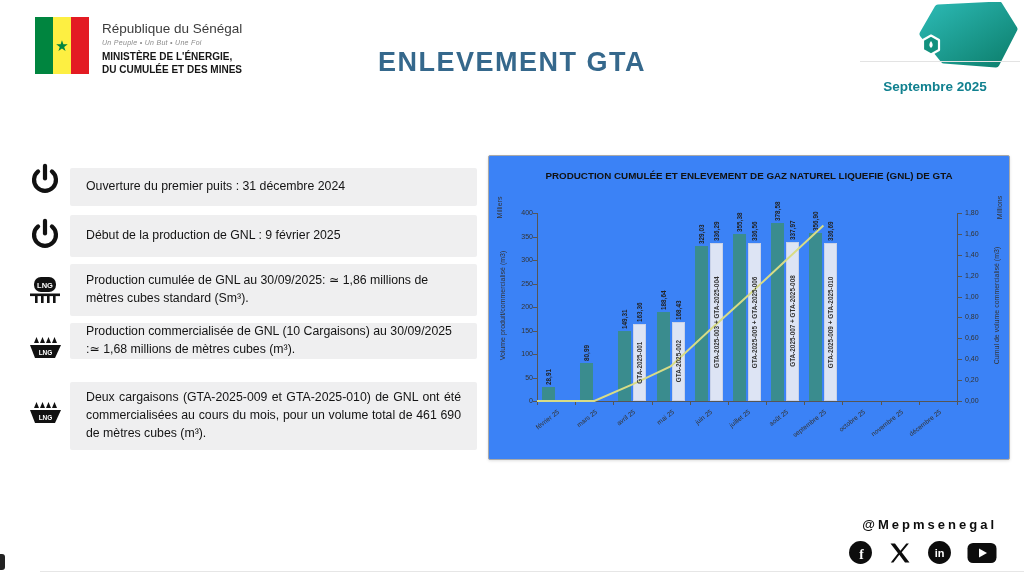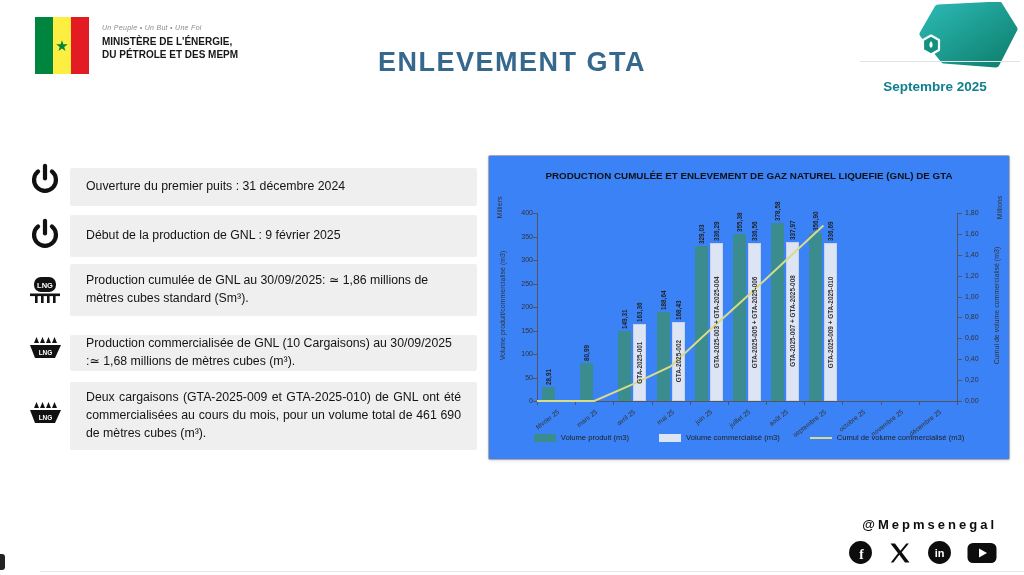--- a/index.html
+++ b/index.html
@@ -69,23 +69,24 @@
 
 <div class="flag">
   <div class="stripe" style="background:#00853F;"></div>
   <div class="stripe" style="background:#FDEF42;">
     <span class="star">★</span>
   </div>
   <div class="stripe" style="background:#E31B23;"></div>
 </div>
 
 <div class="logo-text">
+  <div class="republic">République du Sénégal</div>
   <div class="motto">Un Peuple  •  Un But  •  Une Foi</div>
   <div class="ministry">MINISTÈRE DE L'ÉNERGIE,</div>
-  <div class="ministry">DU PÉTROLE ET DES MEPM</div>
+  <div class="ministry">DU CUMULÉE ET DES MINES</div>
 </div>
 
 <div class="page-title">ENLEVEMENT GTA</div>
 
 <svg class="brand-shape" viewBox="0 0 120 72">
   <defs>
     <linearGradient id="tg" x1="0" y1="0" x2="1" y2="1">
       <stop offset="0" stop-color="#2cb9b4"></stop>
       <stop offset="1" stop-color="#0d7f6d"></stop>
     </linearGradient>
@@ -123,21 +124,21 @@
 <div class="bullet-box" style="top:264px;height:52px;">Production cumulée de GNL au 30/09/2025: ≃ 1,86 millions de mètres cubes standard (Sm³).</div>
 
 <svg class="bullet-icon" style="top:331px;" viewBox="0 0 36 30">
   <polygon points="7,9 9.5,3 12,9" fill="#111"></polygon>
   <polygon points="13,9 15.5,3 18,9" fill="#111"></polygon>
   <polygon points="19,9 21.5,3 24,9" fill="#111"></polygon>
   <polygon points="25,9 27.5,3 30,9" fill="#111"></polygon>
   <path d="M3 11 h31 l-6 13 h-20 z" fill="#111"></path>
   <text x="18.5" y="20.5" font-size="6.5" font-weight="bold" fill="#fff" text-anchor="middle" font-family="Liberation Sans, sans-serif">LNG</text>
 </svg>
-<div class="bullet-box" style="top:323px;height:36px;margin-top:12px;">Production commercialisée de GNL (10 Cargaisons) au 30/09/2025 :≃ 1,68 millions de mètres cubes (m³).</div>
+<div class="bullet-box" style="top:323px;height:36px;">Production commercialisée de GNL (10 Cargaisons) au 30/09/2025 :≃ 1,68 millions de mètres cubes (m³).</div>
 
 <svg class="bullet-icon" style="top:396px;" viewBox="0 0 36 30">
   <polygon points="7,9 9.5,3 12,9" fill="#111"></polygon>
   <polygon points="13,9 15.5,3 18,9" fill="#111"></polygon>
   <polygon points="19,9 21.5,3 24,9" fill="#111"></polygon>
   <polygon points="25,9 27.5,3 30,9" fill="#111"></polygon>
   <path d="M3 11 h31 l-6 13 h-20 z" fill="#111"></path>
   <text x="18.5" y="20.5" font-size="6.5" font-weight="bold" fill="#fff" text-anchor="middle" font-family="Liberation Sans, sans-serif">LNG</text>
 </svg>
 <div class="bullet-box justify" style="top:382px;height:68px;">Deux cargaisons (GTA-2025-009 et GTA-2025-010) de GNL ont été commercialisées au cours du mois, pour un volume total de 461 690 de mètres cubes (m³).</div>
@@ -247,34 +248,20 @@
       <div class="bar-annotation" style="left: 249.182px; top: 32.1541px; width: 13px; height: 152.846px;">GTA-2025-007 + GTA-2025-008</div>
       <div class="bar" style="left: 287.364px; top: 29.7557px; width: 13px; height: 158.244px; background: rgb(221, 228, 244); z-index: 2; box-shadow: rgb(201, 210, 232) 0px 0px 0px 1px inset;"></div>
       <div class="bar-label" style="left: 287.364px; top: -16.2443px; width: 13px; height: 44px;">336,69</div>
       <div class="bar-annotation" style="left: 287.364px; top: 32.7557px; width: 13px; height: 152.244px;">GTA-2025-009 + GTA-2025-010</div>
       <svg width="420" height="188" style="position: absolute; left: 0px; top: 0px; overflow: visible; z-index: 4; pointer-events: none;">
         <polyline points="0,188 19.1,188.0 57.3,188.0 95.5,171.3 133.6,153.5 171.8,118.0 210.0,83.6 248.2,48.0 286.4,12.5" fill="none" stroke="#d8dc86" stroke-width="2"></polyline>
       </svg>
     </div>
 
 
-  <div id="legend">
-      <div class="legend-item">
-        <span class="legend-swatch" style="background: rgb(58, 140, 142);"></span>
-        <span>Volume produit (m3)</span>
-      </div>
-      <div class="legend-item">
-        <span class="legend-swatch" style="background: rgb(221, 228, 244);"></span>
-        <span>Volume commercialisé (m3)</span>
-      </div>
-      <div class="legend-item">
-        <span class="legend-swatch line" style="background: rgb(216, 220, 134);"></span>
-        <span>Cumul de volume commercialisé (m3)</span>
-      </div>
-    </div>
 </div>
 
 <div class="footer-handle">@Mepmsenegal</div>
 <div class="social-row">
   <svg width="25" height="25" viewBox="0 0 24 24">
     <circle cx="12" cy="12" r="11" fill="#0d0d0d"></circle>
     <text x="13" y="18" font-size="13" font-weight="bold" fill="#fff" text-anchor="middle" font-family="Liberation Serif, serif">f</text>
   </svg>
   <svg width="24" height="24" viewBox="0 0 24 24">
     <path d="M2.5 2.5 L10 12.2 L2.8 21.5 h2.6 L11.3 13.8 L17 21.5 h4.5 L13.7 11.2 L20.9 2.5 h-2.6 L12.4 9.7 L7 2.5 z" fill="#0d0d0d"></path>

